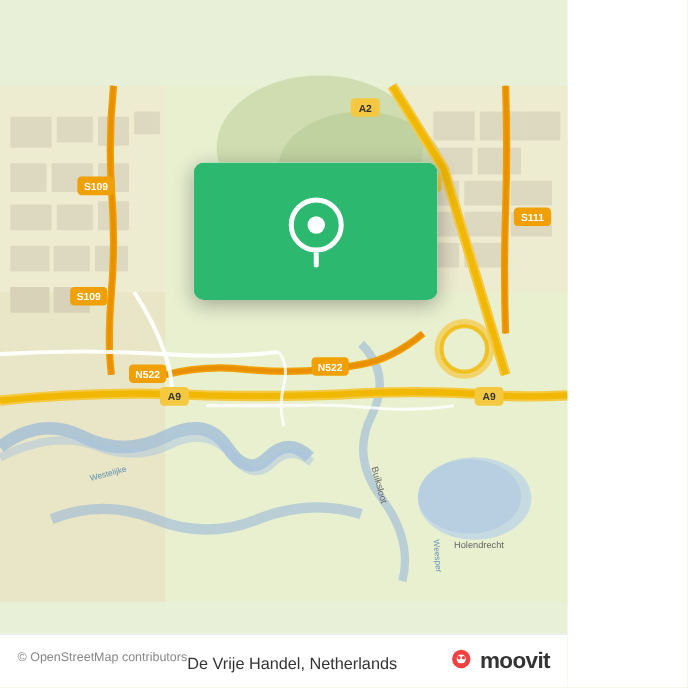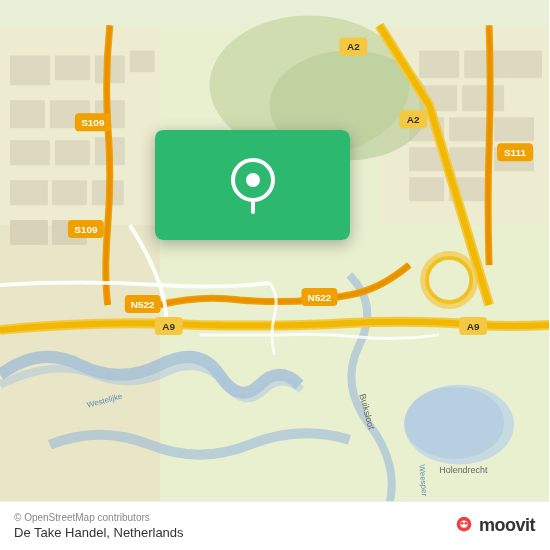--- a/index.html
+++ b/index.html
@@ -5,21 +5,21 @@
     * { margin: 0; padding: 0; box-sizing: border-box; }
     body {
       width: 550px;
       height: 550px;
       overflow: hidden;
       font-family: Arial, sans-serif;
       position: relative;
     }
 
     #map-container {
-      width: 549px;
+      width: 454px;
       height: 550px;
       position: relative;
       background-color: #e8f0d8;
       overflow: hidden;
     }
 
     
     #map-svg {
       position: absolute;
       top: 0; left: 0;
@@ -109,21 +109,21 @@
       padding: 10px 14px;
       display: flex;
       align-items: center;
       justify-content: space-between;
       border-top: 1px solid #eee;
       z-index: 20;
     }
 
     #bottom-left {
       display: flex;
-      flex-direction: column;
+      flex-direction: row;
     }
 
     #copyright-text {
       font-size: 10px;
       color: #888;
     }
 
     #location-name {
       font-size: 13px;
       color: #333;
@@ -274,21 +274,21 @@
           <div class="pin-circle-inner"></div>
         </div>
         <div class="pin-stem"></div>
       </div>
     </div>
   </div>
 
   <div id="bottom-bar">
     <div id="bottom-left">
       <span id="copyright-text">© OpenStreetMap contributors</span>
-      <span id="location-name">De Take Handel, Netherlands</span>
+      <span id="location-name">De Vrije Handel, Netherlands</span>
     </div>
     <div id="moovit-logo">
 
       <svg class="moovit-icon" viewBox="0 0 24 24" xmlns="http://www.w3.org/2000/svg">
         <circle cx="12" cy="10" r="8" fill="#f04040"></circle>
         <circle cx="12" cy="10" r="4" fill="white"></circle>
         <path d="M 12 18 L 9 14 L 15 14 Z" fill="#f04040"></path>
         <circle cx="10" cy="9" r="1.5" fill="#f04040"></circle>
         <circle cx="14" cy="9" r="1.5" fill="#f04040"></circle>
       </svg>

